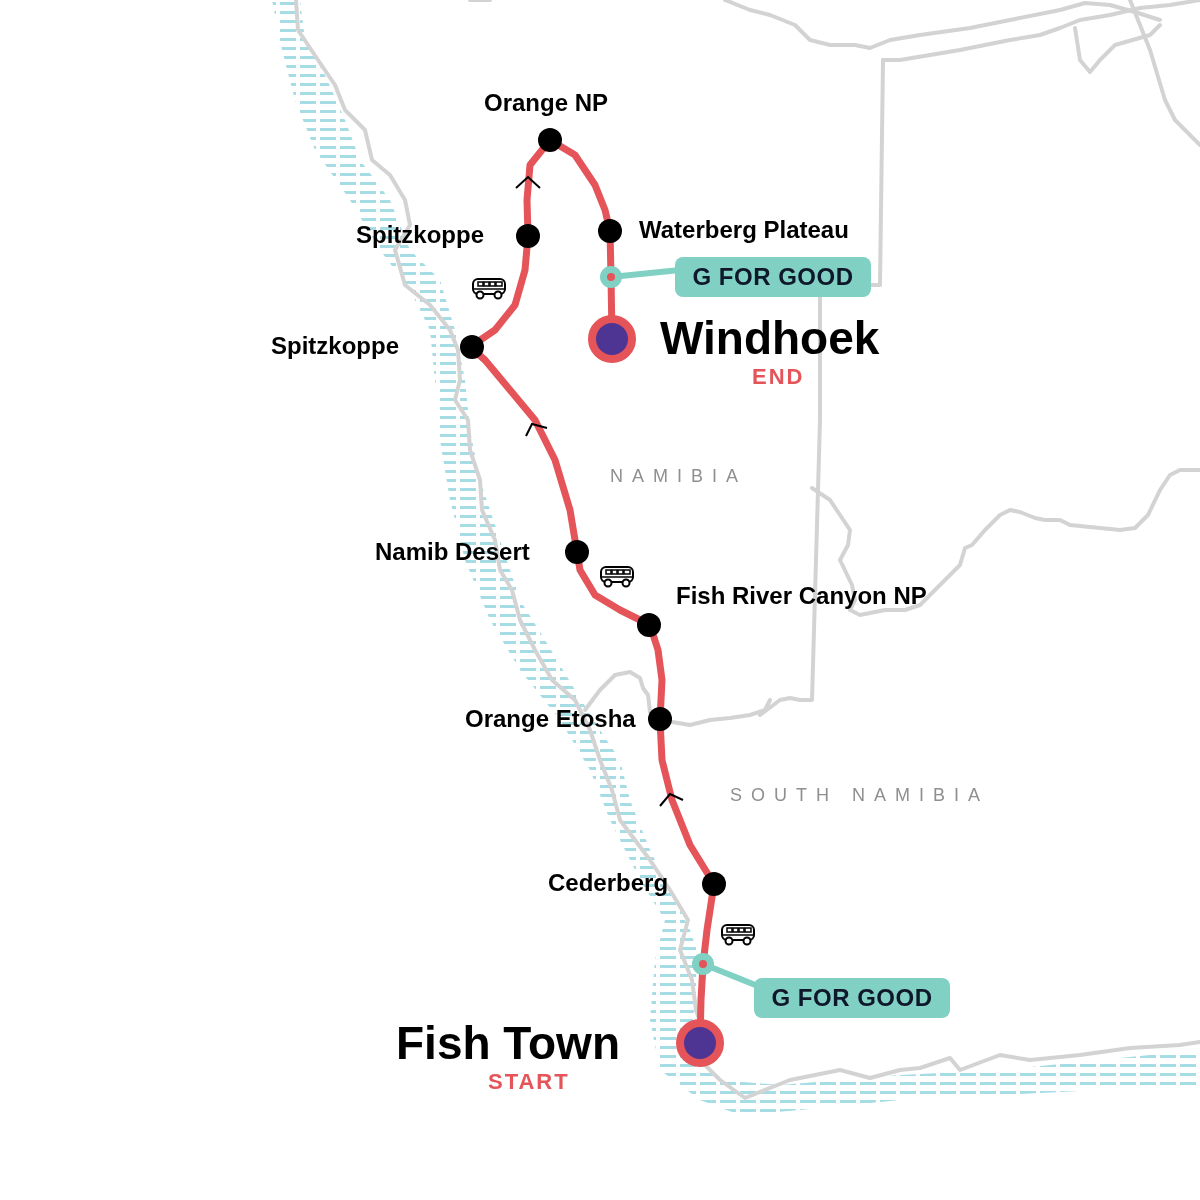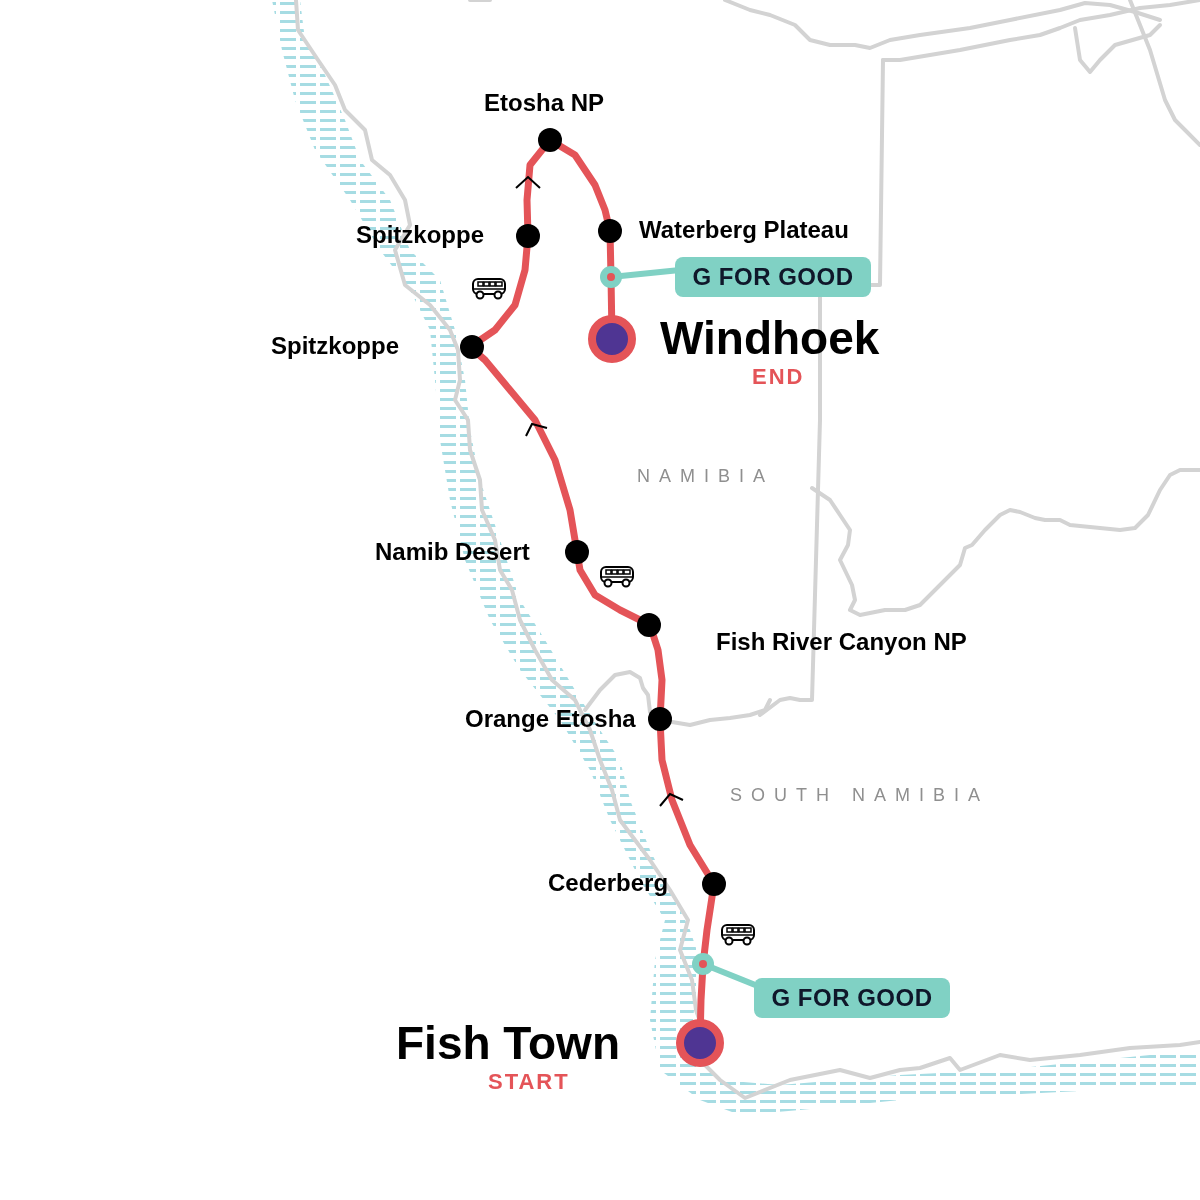--- a/index.html
+++ b/index.html
@@ -90,32 +90,32 @@
   </g>
   <g>
     <circle cx="612" cy="339" r="20" fill="#4f3593" stroke="#e45458" stroke-width="8"></circle>
   </g>
 
   <use href="#bus" x="472" y="278"></use>
   <use href="#bus" x="600" y="566"></use>
   <use href="#bus" x="721" y="924"></use>
 </svg>
 
-<div class="lbl stop-lbl" style="left:484px; top:89px;">Etosha NP</div>
+<div class="lbl stop-lbl" style="left:484px; top:89px;">Orange NP</div>
 <div class="lbl stop-lbl" style="left:356px; top:221px;text-align:right;">Spitzkoppe</div>
 <div class="lbl stop-lbl" style="left:639px; top:216px;">Waterberg Plateau</div>
 <div class="lbl stop-lbl" style="left:271px; top:332px;">Spitzkoppe</div>
 <div class="lbl stop-lbl" style="left:375px; top:538px;">Namib Desert</div>
-<div class="lbl stop-lbl" style="left:676px; top:628px;margin-left:40px;">Fish River Canyon NP</div>
+<div class="lbl stop-lbl" style="left:676px; top:582px;">Fish River Canyon NP</div>
 <div class="lbl stop-lbl" style="left:465px; top:705px;">Orange Etosha</div>
 <div class="lbl stop-lbl" style="left:548px; top:869px;">Cederberg</div>
 
 <div class="lbl city-lbl" style="left:660px; top:313px;">Windhoek</div>
 <div class="lbl sub-lbl" style="left:752px; top:367px;">END</div>
 
 <div class="lbl city-lbl" style="left:396px; top:1018px;">Fish Town</div>
 <div class="lbl sub-lbl" style="left:488px; top:1072px;">START</div>
 
-<div class="country" style="left:637px; top:466px;">NAMIBIA</div>
+<div class="country" style="left:610px; top:466px;">NAMIBIA</div>
 <div class="country" style="left:730px; top:785px;">SOUTH NAMIBIA</div>
 
 <div class="gfg" style="left:675px; top:257px; width:196px; height:40px;">G FOR GOOD</div>
 <div class="gfg" style="left:754px; top:978px; width:196px; height:40px;">G FOR GOOD</div>
 
 </body></html>

